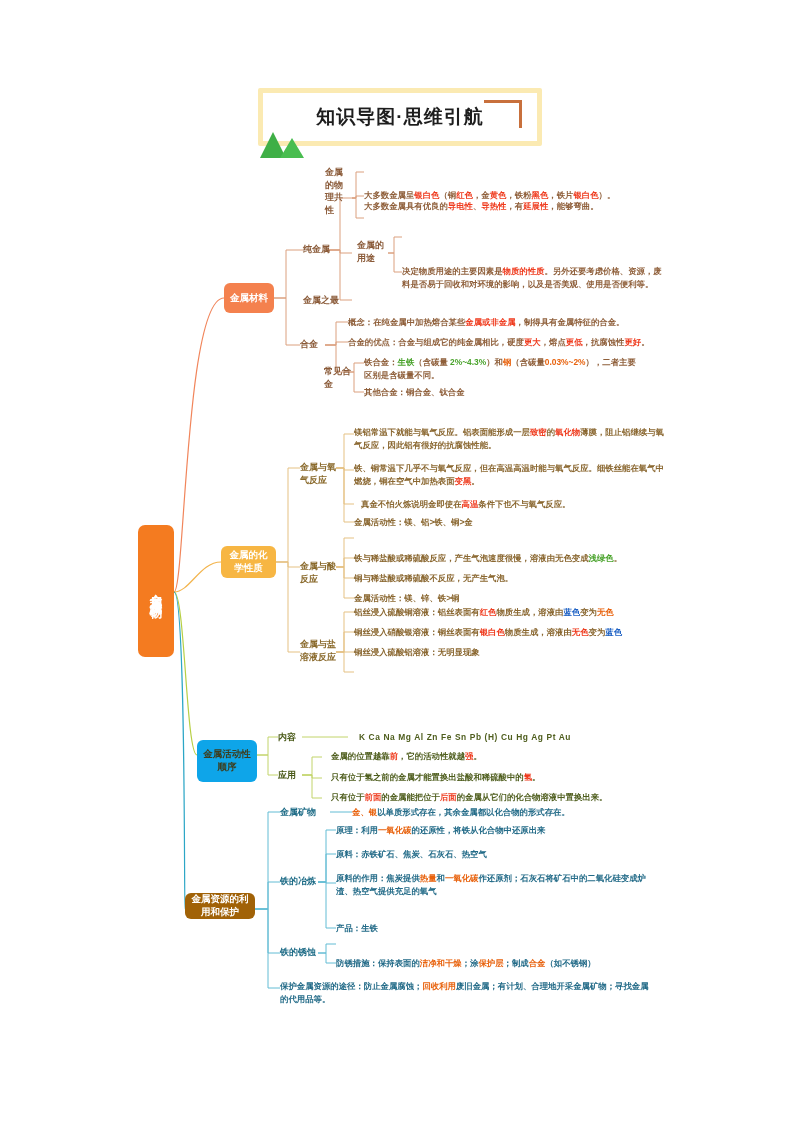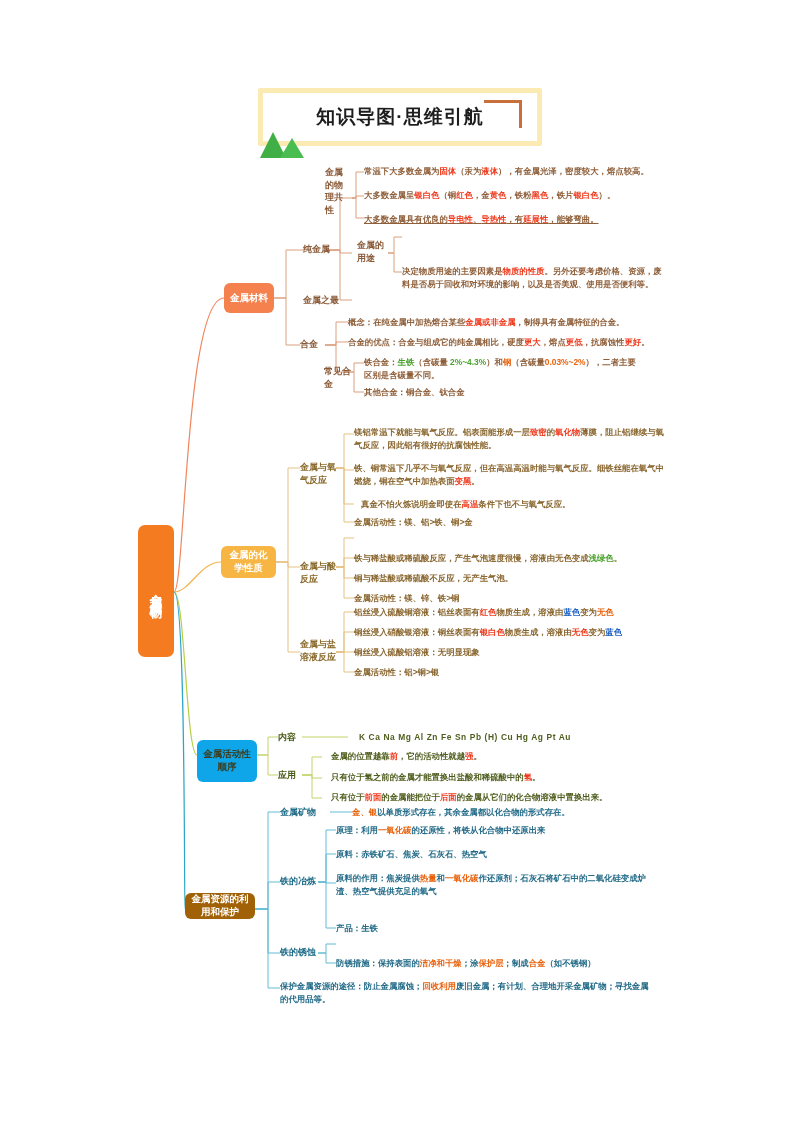--- a/index.html
+++ b/index.html
@@ -185,23 +185,22 @@
   <div class="l1 n-mat">金属材料</div>
   <div class="l1 n-chem">金属的化学性质</div>
   <div class="l1 n-order">金属活动性顺序</div>
   <div class="l1 n-res">金属资源的利用和保护</div>
 
   <div class="l2 c-orange" style="left:303px; top:243px; width:30px;">纯金属</div>
   <div class="l2 c-orange" style="left:325px; top:166px; width:26px;">金属的物理共性</div>
   <div class="l2 c-orange" style="left:357px; top:239px; width:34px;">金属的用途</div>
   <div class="l2 c-orange" style="left:303px; top:294px; width:50px;">金属之最</div>
 
-  <div class="leaf orange" style="left:364px; top:165px; width:302px;">常温下大多数金属为<span class="hl">固体</span>（汞为<span class="hl">液体</span>），有金属光泽，密度较大，熔点较高。</div>
   <div class="leaf orange" style="left:364px; top:189px; width:302px;">大多数金属呈<span class="hl">银白色</span>（铜<span class="hl">红色</span>，金<span class="hl">黄色</span>，铁粉<span class="hl">黑色</span>，铁片<span class="hl">银白色</span>）。</div>
-  <div class="leaf orange" style="left:364px; top:213px; width:302px;text-decoration:underline;">大多数金属具有优良的<span class="hl">导电性</span>、<span class="hl">导热性</span>，有<span class="hl">延展性</span>，能够弯曲。</div>
+  <div class="leaf orange" style="left:364px; top:200px; width:302px;">大多数金属具有优良的<span class="hl">导电性</span>、<span class="hl">导热性</span>，有<span class="hl">延展性</span>，能够弯曲。</div>
 
   <div class="leaf orange" style="left:402px; top:265px; width:262px;">决定物质用途的主要因素是<span class="hl">物质的性质</span>。另外还要考虑价格、资源，废料是否易于回收和对环境的影响，以及是否美观、使用是否便利等。</div>
 
   <div class="l2 c-orange" style="left:300px; top:338px; width:26px;">合金</div>
   <div class="leaf orange" style="left:348px; top:316px; width:310px;">概念：在纯金属中加热熔合某些<span class="hl">金属或非金属</span>，制得具有金属特征的合金。</div>
   <div class="leaf orange" style="left:348px; top:336px; width:316px;">合金的优点：合金与组成它的纯金属相比，硬度<span class="hl">更大</span>，熔点<span class="hl">更低</span>，抗腐蚀性<span class="hl">更好</span>。</div>
   <div class="l2 c-orange" style="left:324px; top:365px; width:28px;">常见合金</div>
   <div class="leaf orange" style="left:364px; top:356px; width:280px;">铁合金：<span class="hlg">生铁</span>（含碳量 <span class="hlg">2%~4.3%</span>）和<span class="hl2">钢</span>（含碳量<span class="hl2">0.03%~2%</span>），二者主要区别是含碳量不同。</div>
   <div class="leaf orange" style="left:364px; top:386px; width:280px;">其他合金：铜合金、钛合金</div>
 
@@ -213,21 +212,20 @@
 
   <div class="l2 c-amber" style="left:300px; top:560px; width:38px;">金属与酸反应</div>
   <div class="leaf amber" style="left:354px; top:552px; width:312px;">铁与稀盐酸或稀硫酸反应，产生气泡速度很慢，溶液由无色变成<span class="hlg">浅绿色</span>。</div>
   <div class="leaf amber" style="left:354px; top:572px; width:312px;">铜与稀盐酸或稀硫酸不反应，无产生气泡。</div>
   <div class="leaf amber" style="left:354px; top:592px; width:312px;">金属活动性：镁、锌、铁&gt;铜</div>
 
   <div class="l2 c-amber" style="left:300px; top:638px; width:38px;">金属与盐溶液反应</div>
   <div class="leaf amber" style="left:354px; top:606px; width:316px;">铝丝浸入硫酸铜溶液：铝丝表面有<span class="hl">红色</span>物质生成，溶液由<span class="hlb">蓝色</span>变为<span class="hl2">无色</span></div>
   <div class="leaf amber" style="left:354px; top:626px; width:316px;">铜丝浸入硝酸银溶液：铜丝表面有<span class="hl">银白色</span>物质生成，溶液由<span class="hl">无色</span>变为<span class="hlb">蓝色</span></div>
   <div class="leaf amber" style="left:354px; top:646px; width:316px;">铜丝浸入硫酸铝溶液：无明显现象</div>
-  <div class="leaf amber" style="left:354px; top:666px; width:316px;">金属活动性：铝&gt;铜&gt;银</div>
 
   <div class="l2 c-olive" style="left:278px; top:731px; width:24px;">内容</div>
   <div class="leaf olive" style="left:350px; top:731px; width:300px; letter-spacing:0.6px;">K Ca Na Mg Al Zn Fe Sn Pb (H) Cu Hg Ag Pt Au</div>
 
   <div class="l2 c-olive" style="left:278px; top:769px; width:24px;">应用</div>
   <div class="leaf olive" style="left:322px; top:750px; width:330px;">金属的位置越靠<span class="hl">前</span>，它的活动性就越<span class="hl">强</span>。</div>
   <div class="leaf olive" style="left:322px; top:771px; width:330px;">只有位于氢之前的金属才能置换出盐酸和稀硫酸中的<span class="hl">氢</span>。</div>
   <div class="leaf olive" style="left:322px; top:791px; width:330px;">只有位于<span class="hl">前面</span>的金属能把位于<span class="hl">后面</span>的金属从它们的化合物溶液中置换出来。</div>
 
   <div class="l2 c-blue" style="left:280px; top:806px; width:48px;">金属矿物</div>

